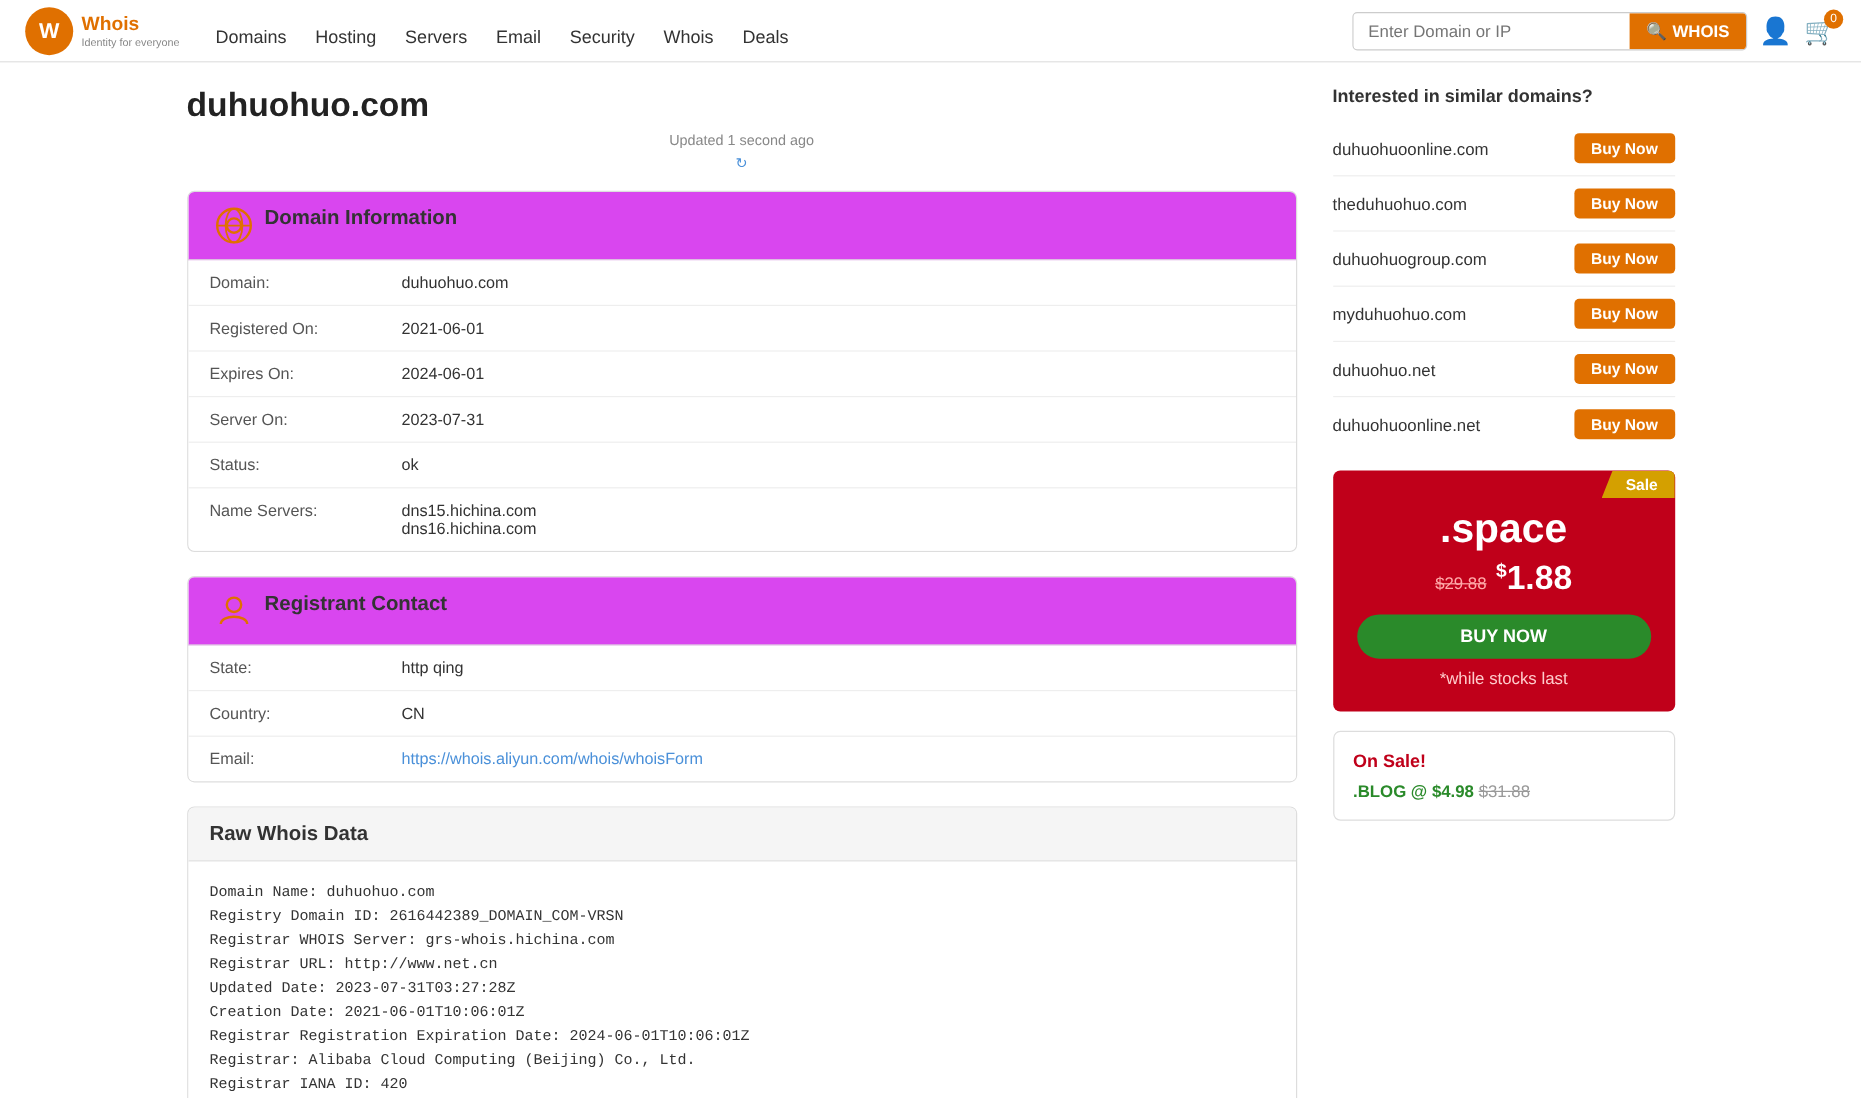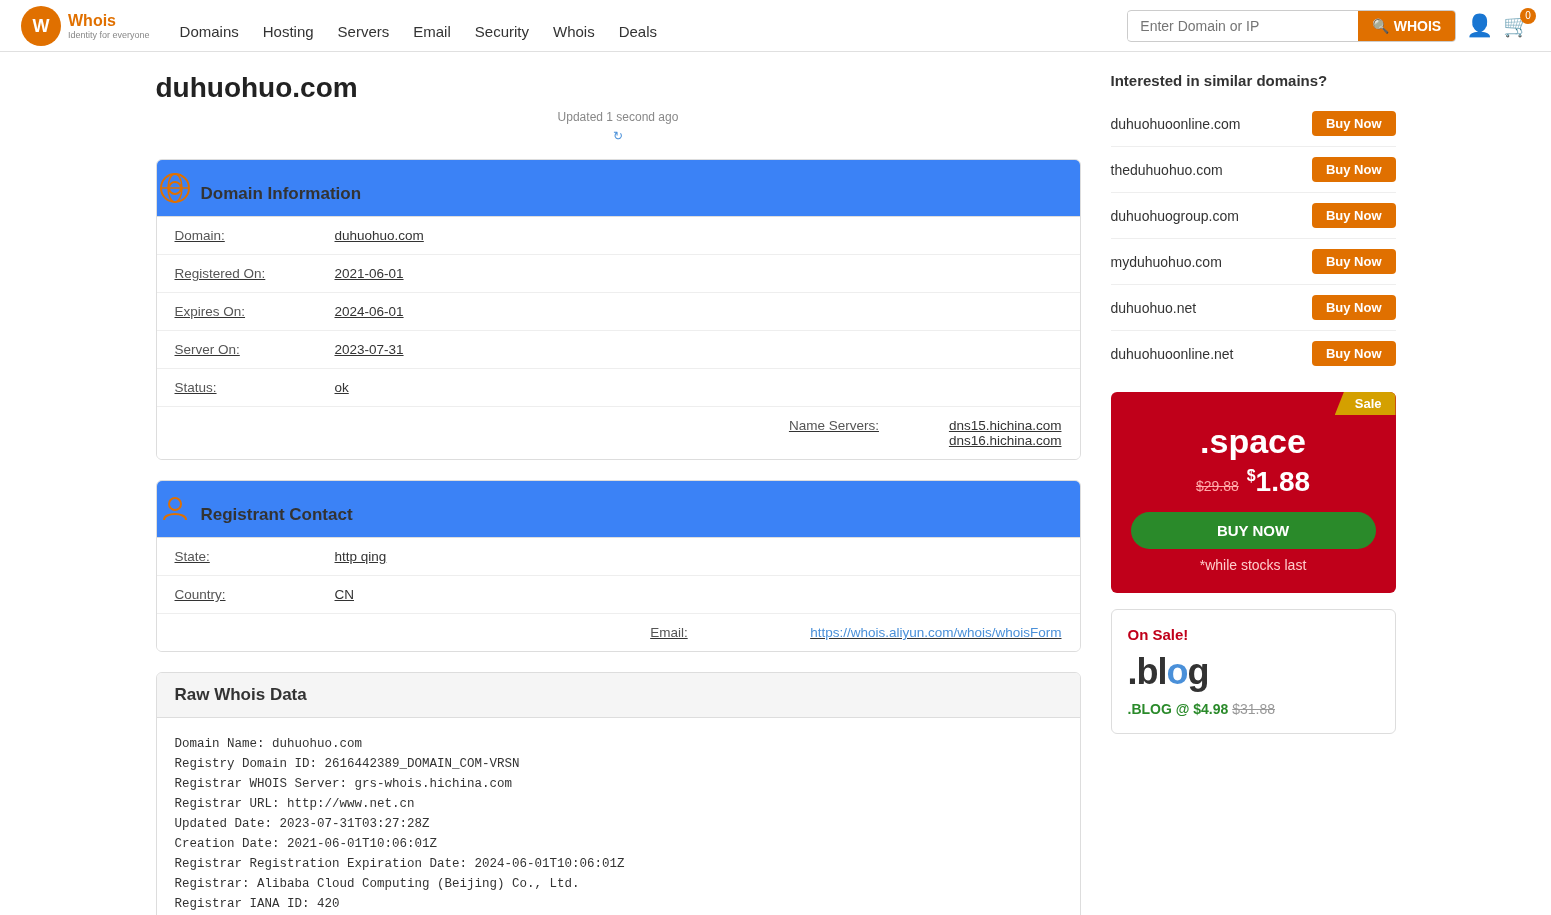--- a/index.html
+++ b/index.html
@@ -133,47 +133,46 @@
     .refresh-icon { color: #4a90d9; cursor: pointer; }
 
     
     .card {
       border: 1px solid #ddd;
       border-radius: 6px;
       margin-bottom: 20px;
       overflow: hidden;
     }
     .card-header {
-      background: #3b82f6;
-      padding: 12px 2px;
-      display: flex;
-      align-items: flex-end;
+      background: #d946ef;
+      padding: 12px 22px;
+      display: flex;
+      align-items: flex-start;
       gap: 10px;
       border-bottom: 1px solid #ddd;
     }
     .card-header-icon {
       width: 32px;
       height: 32px;
     }
     .card-title {
       font-size: 17px;
       font-weight: bold;
       color: #333;
     }
     .card-body {
       background: #fff;
     }
     .info-row {
       display: flex;
       padding: 11px 18px;
       border-bottom: 1px solid #eee;
       align-items: flex-start;
-      text-decoration: underline;
-    }
-    .info-row:last-child { border-bottom: none; justify-content: flex-end; }
+    }
+    .info-row:last-child { border-bottom: none; }
     .info-label {
       width: 160px;
       flex-shrink: 0;
       color: #555;
       font-size: 13.5px;
     }
     .info-value {
       color: #333;
       font-size: 13.5px;
     }
@@ -487,22 +486,19 @@
         <span class="price-new">
           <sup>$</sup><span>1.88</span>
         </span>
       </div>
       <button class="buy-now-green">BUY NOW</button>
       <div class="stocks-note">*while stocks last</div>
     </div>
 
     <div class="blog-promo">
       <div class="on-sale-text">On Sale!</div>
-      <div class="blog-logo">
-        <span style="color:#333;">.bl</span><span class="dot" style="color:#4a90d9;">o</span><span style="color:#333;">g</span>
-      </div>
       <div class="blog-price">
         <span class="price-green">.BLOG @ $4.98</span>
         <span class="price-strike">$31.88</span>
       </div>
     </div>
   </div>
 </div>
 
 </body></html>

